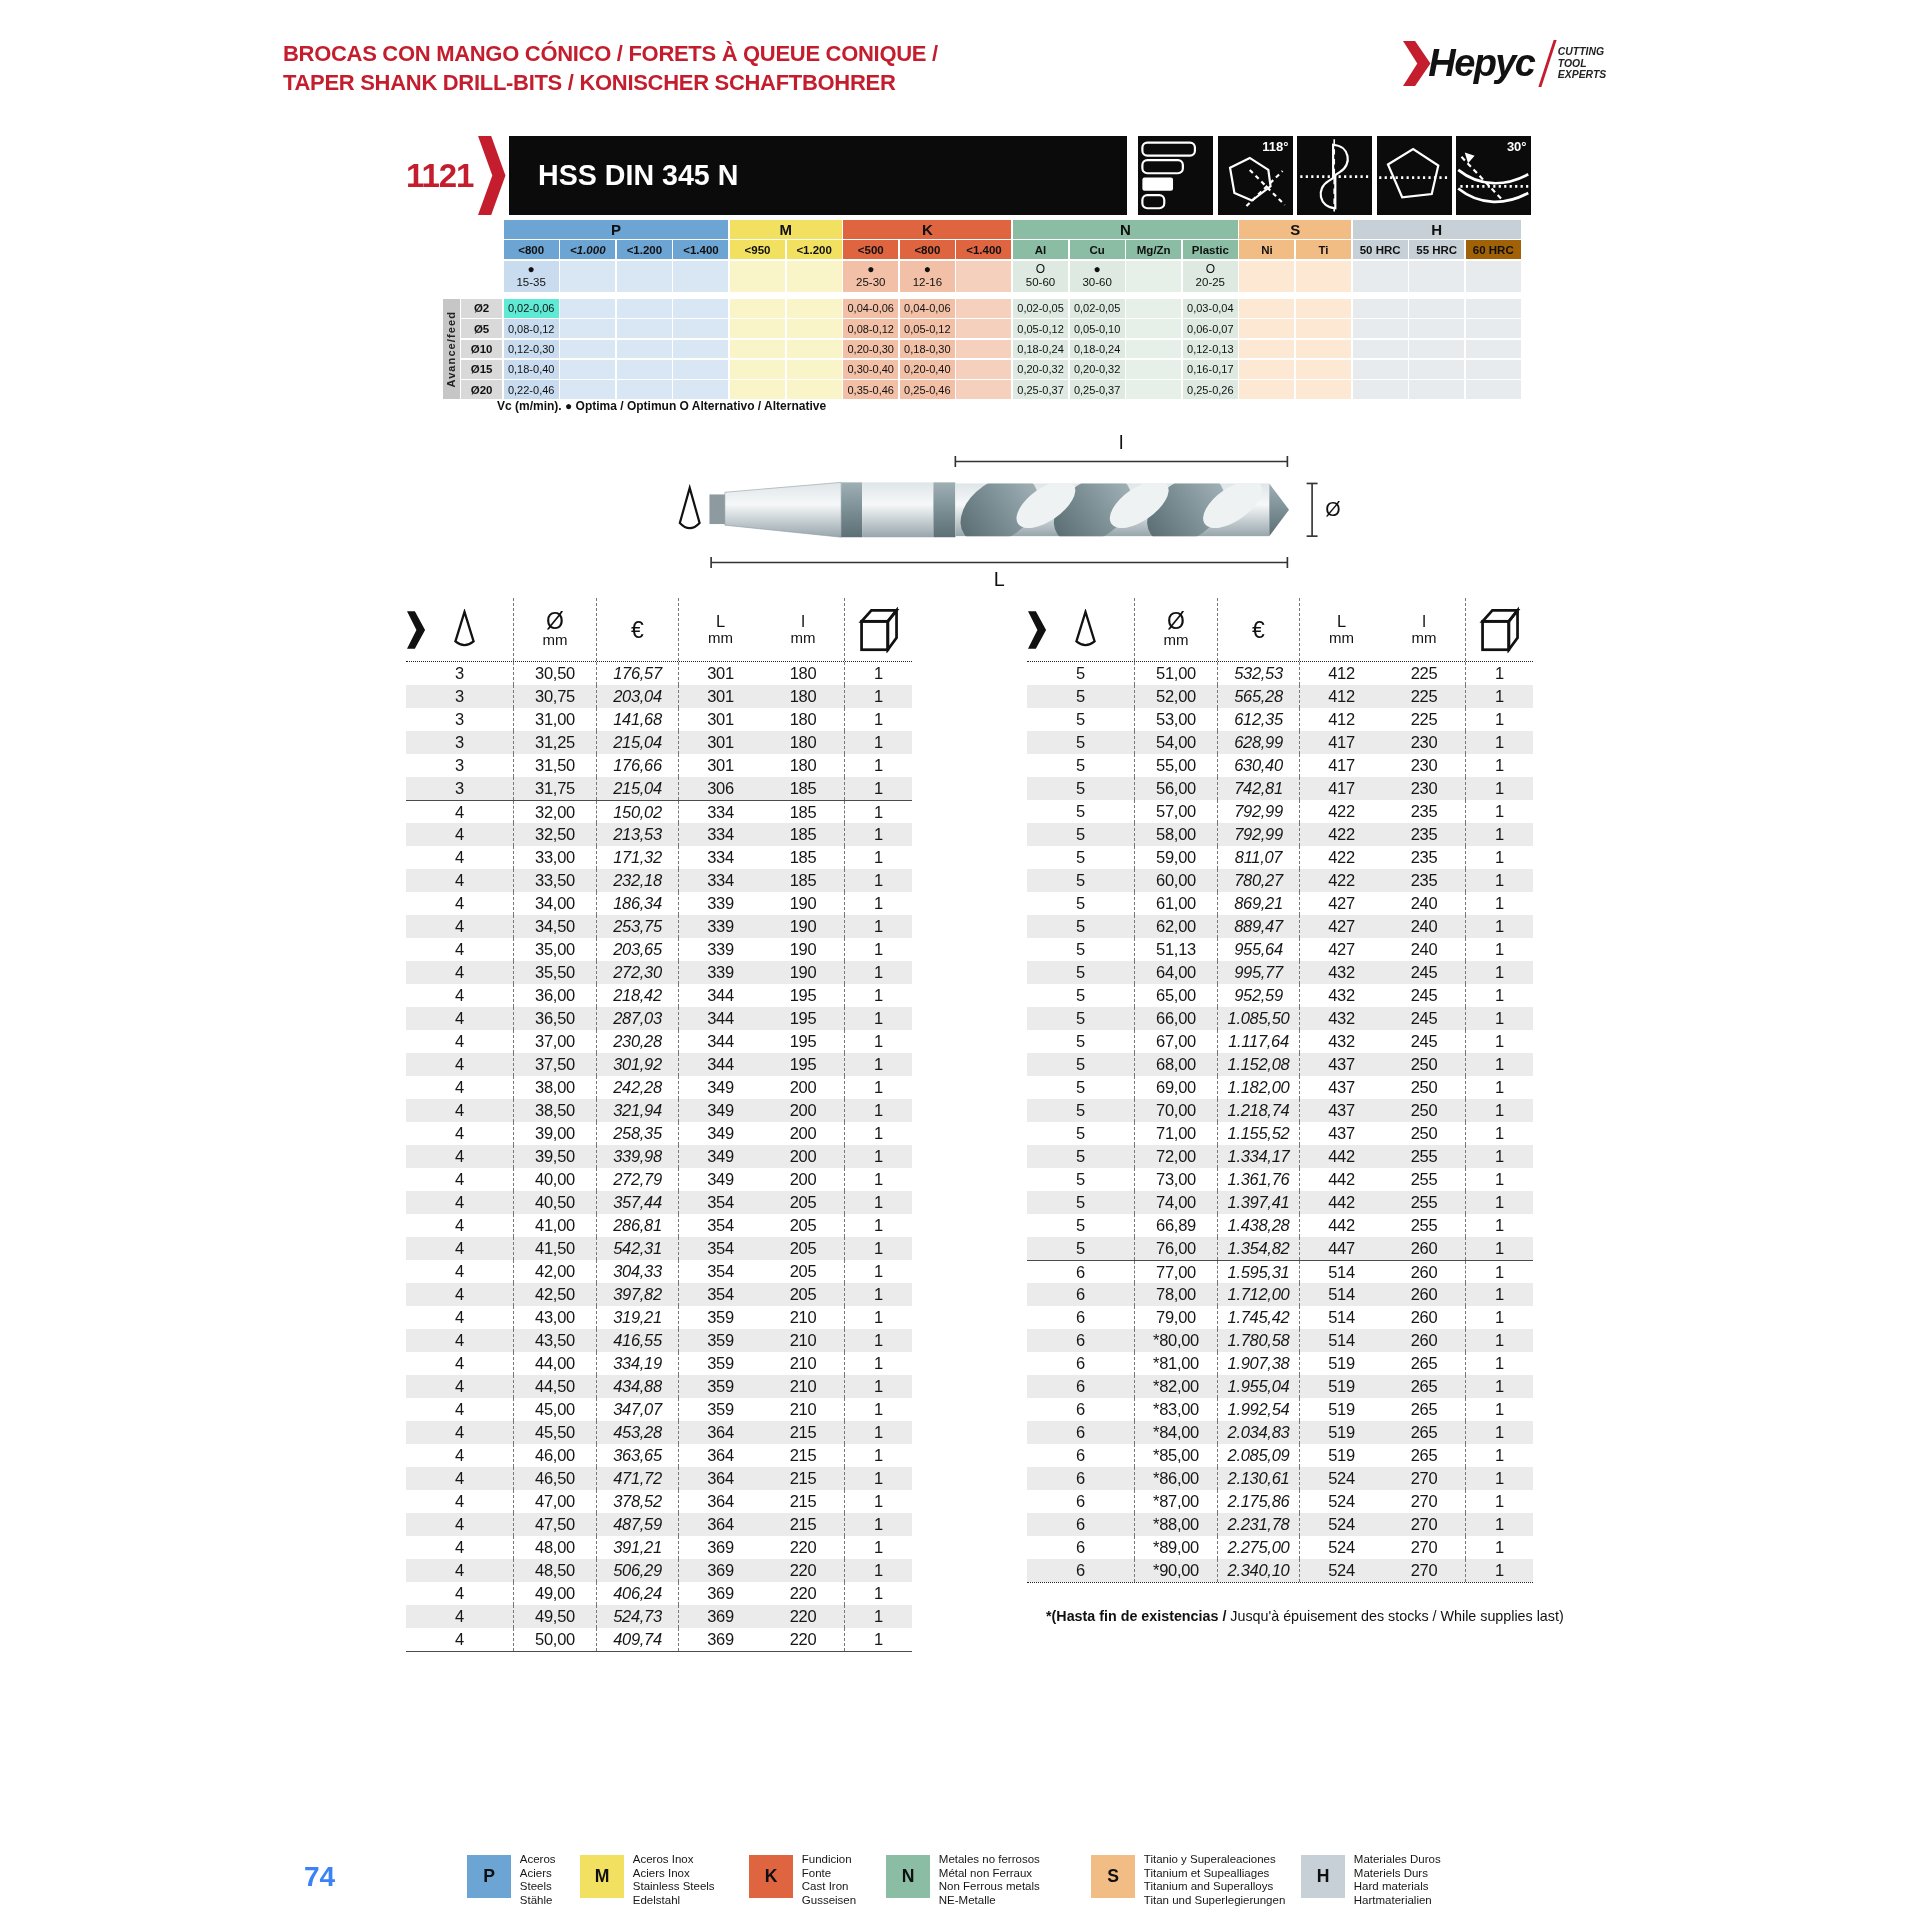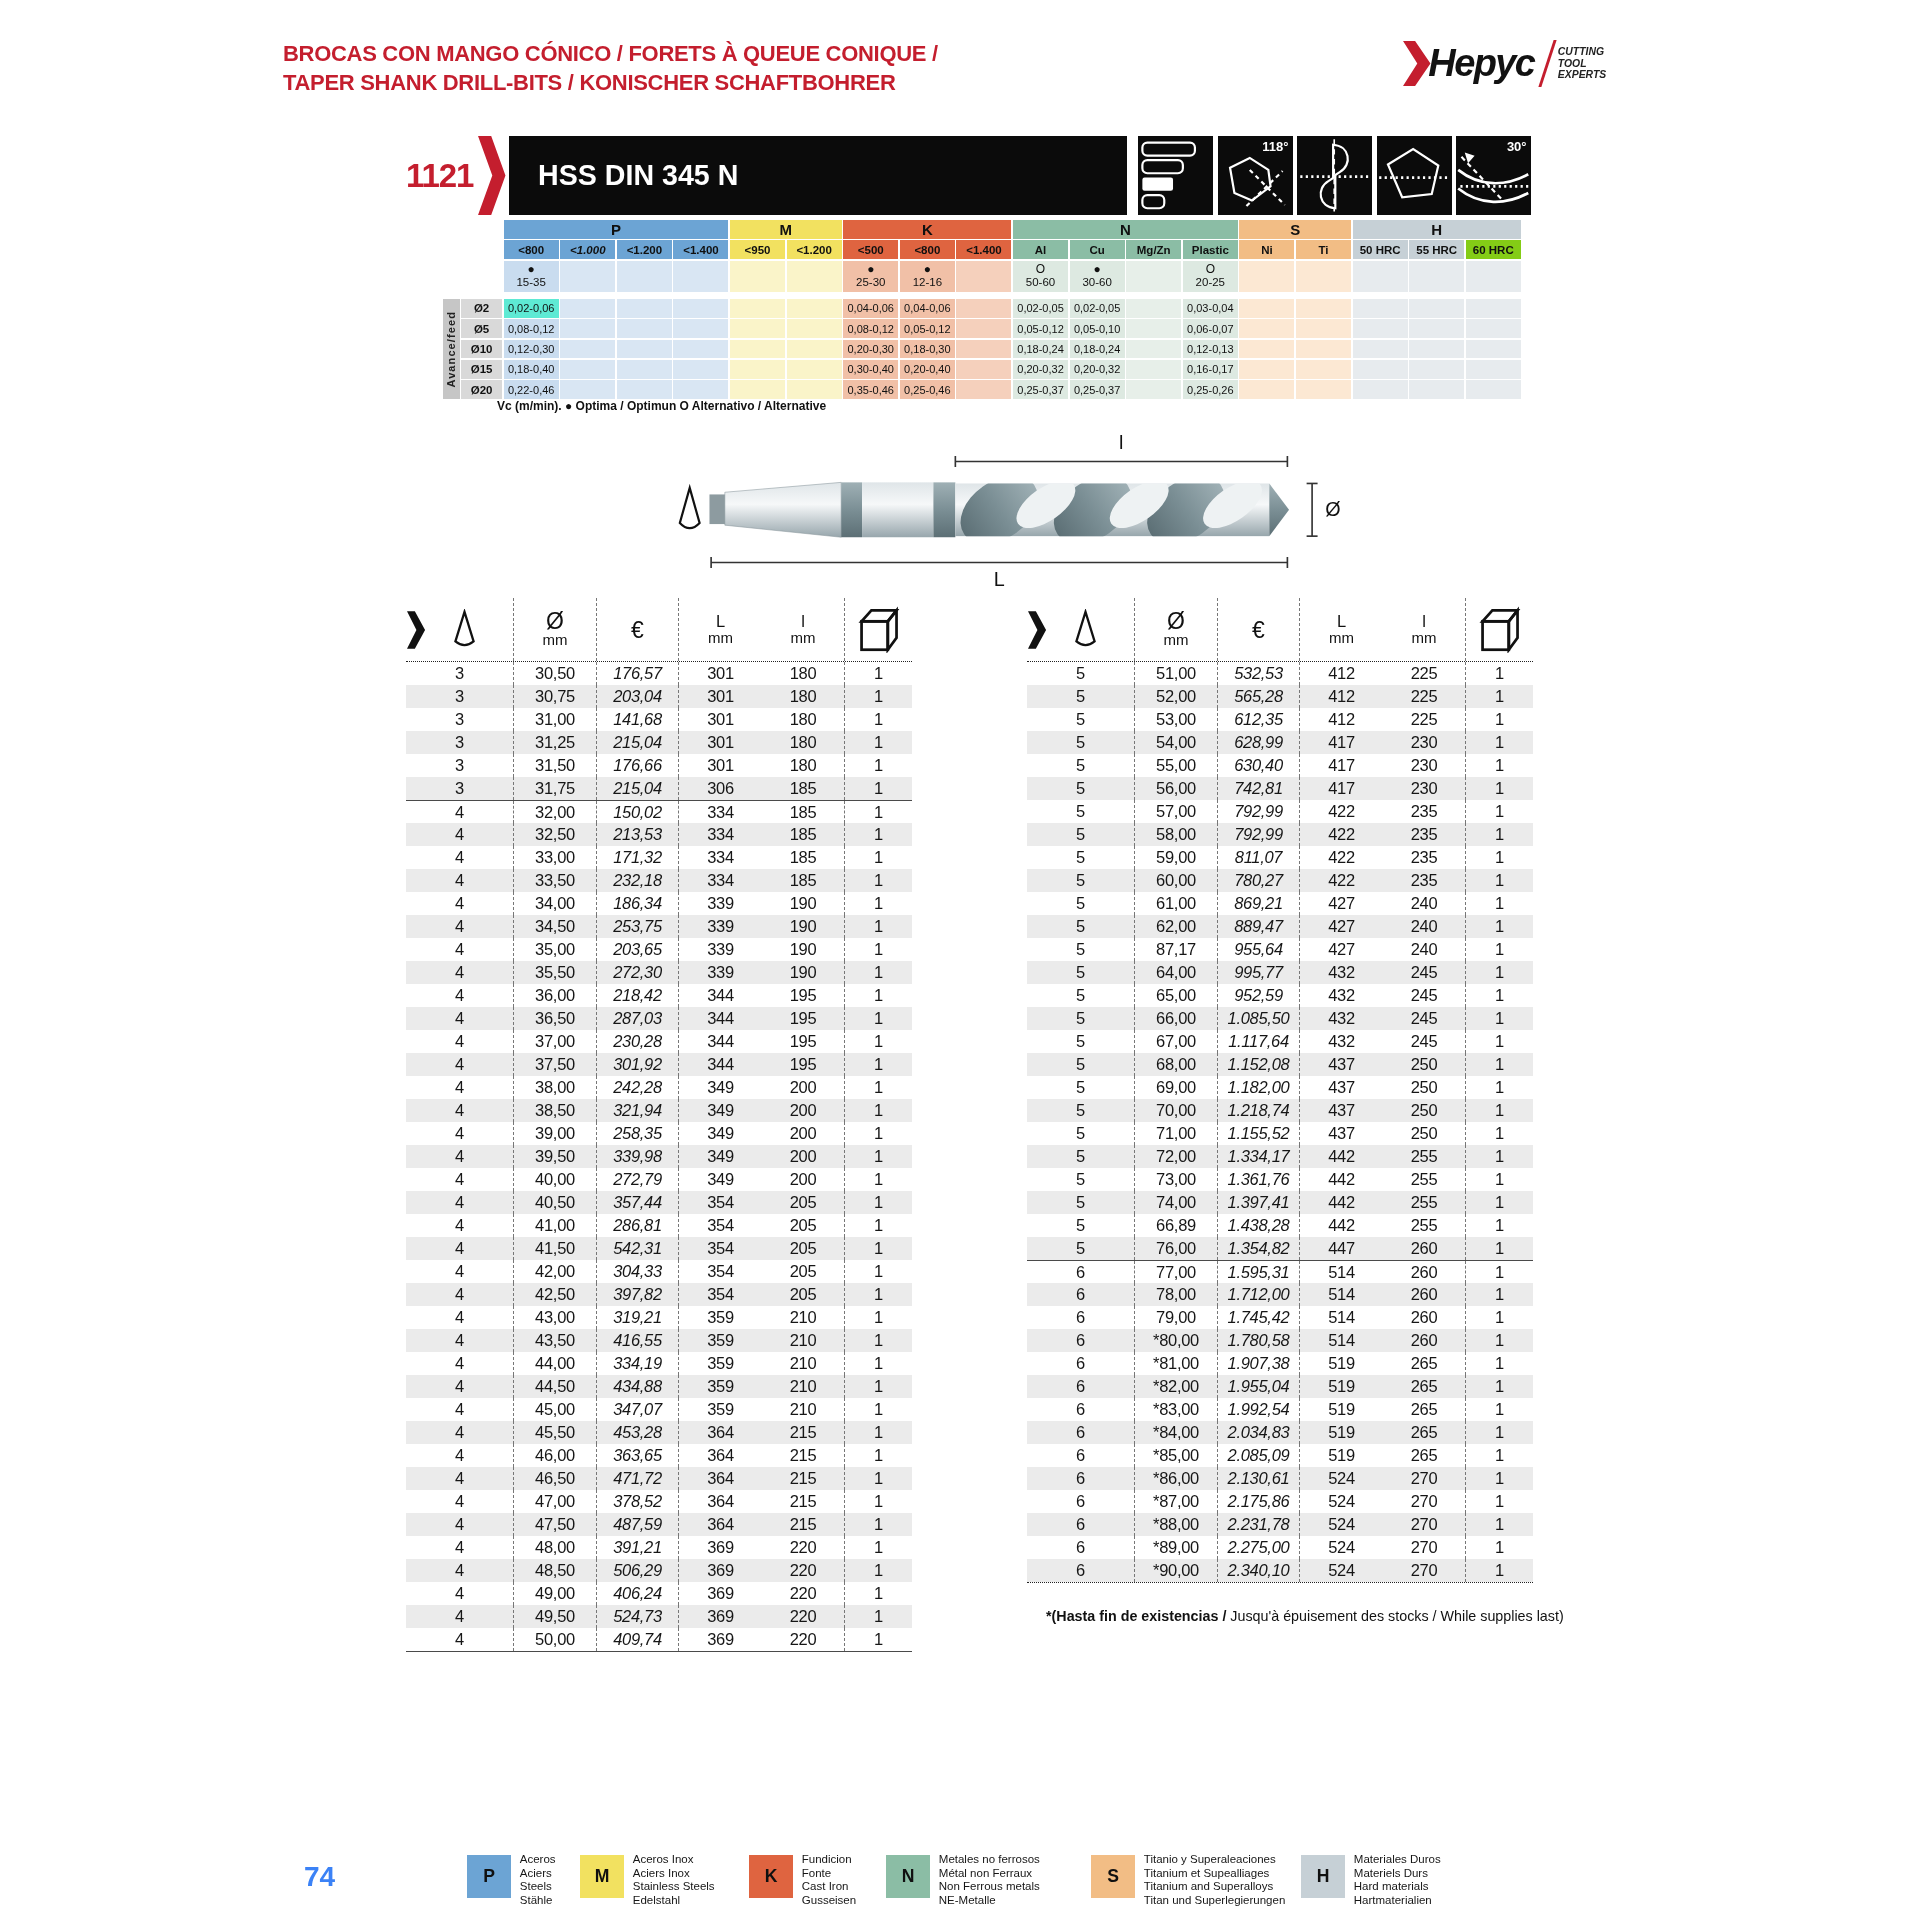--- a/index.html
+++ b/index.html
@@ -173,21 +173,21 @@
       <div class="ct-sub" style="background: rgb(139, 189, 165); grid-area: 2 / 12;">Al</div>
       <div class="ct-sub" style="background: rgb(139, 189, 165); grid-area: 2 / 13;">Cu</div>
       <div class="ct-sub" style="background: rgb(139, 189, 165); grid-area: 2 / 14;">Mg/Zn</div>
       <div class="ct-sub" style="background: rgb(139, 189, 165); grid-area: 2 / 15;">Plastic</div>
       <div class="ct-ghead" style="background: rgb(242, 189, 133); grid-area: 1 / 16 / auto / span 2;">S</div>
       <div class="ct-sub" style="background: rgb(242, 189, 133); grid-area: 2 / 16;">Ni</div>
       <div class="ct-sub" style="background: rgb(242, 189, 133); grid-area: 2 / 17;">Ti</div>
       <div class="ct-ghead" style="background: rgb(198, 208, 214); grid-area: 1 / 18 / auto / span 3;">H</div>
       <div class="ct-sub" style="background: rgb(198, 208, 214); grid-area: 2 / 18;">50 HRC</div>
       <div class="ct-sub" style="background: rgb(198, 208, 214); grid-area: 2 / 19;">55 HRC</div>
-      <div class="ct-sub" style="background: #84cc16; grid-area: 2 / 20;">60 HRC</div>
+      <div class="ct-sub" style="background: #a16207; grid-area: 2 / 20;">60 HRC</div>
       <div class="ct-vc" style="grid-area: 3 / 3; background: rgb(201, 220, 239);">
         <span class="mark">●</span>
         <span>15-35</span>
       </div>
       <div class="ct-vc" style="grid-area: 3 / 4; background: rgb(217, 230, 243);"></div>
       <div class="ct-vc" style="grid-area: 3 / 5; background: rgb(217, 230, 243);"></div>
       <div class="ct-vc" style="grid-area: 3 / 6; background: rgb(217, 230, 243);"></div>
       <div class="ct-vc" style="grid-area: 3 / 7; background: rgb(250, 244, 201);"></div>
       <div class="ct-vc" style="grid-area: 3 / 8; background: rgb(250, 244, 201);"></div>
       <div class="ct-vc" style="grid-area: 3 / 9; background: rgb(241, 192, 167);">
@@ -878,21 +878,21 @@
         <div class="pt-row alt">
           <div class="pt-c dash-r">5</div>
           <div class="pt-c dash-r">62,00</div>
           <div class="pt-c price dash-r">889,47</div>
           <div class="pt-c">427</div>
           <div class="pt-c dash-r">240</div>
           <div class="pt-c">1</div>
         </div>
         <div class="pt-row">
           <div class="pt-c dash-r">5</div>
-          <div class="pt-c dash-r">87,17</div>
+          <div class="pt-c dash-r">51,13</div>
           <div class="pt-c price dash-r">955,64</div>
           <div class="pt-c">427</div>
           <div class="pt-c dash-r">240</div>
           <div class="pt-c">1</div>
         </div>
         <div class="pt-row alt">
           <div class="pt-c dash-r">5</div>
           <div class="pt-c dash-r">64,00</div>
           <div class="pt-c price dash-r">995,77</div>
           <div class="pt-c">432</div>

